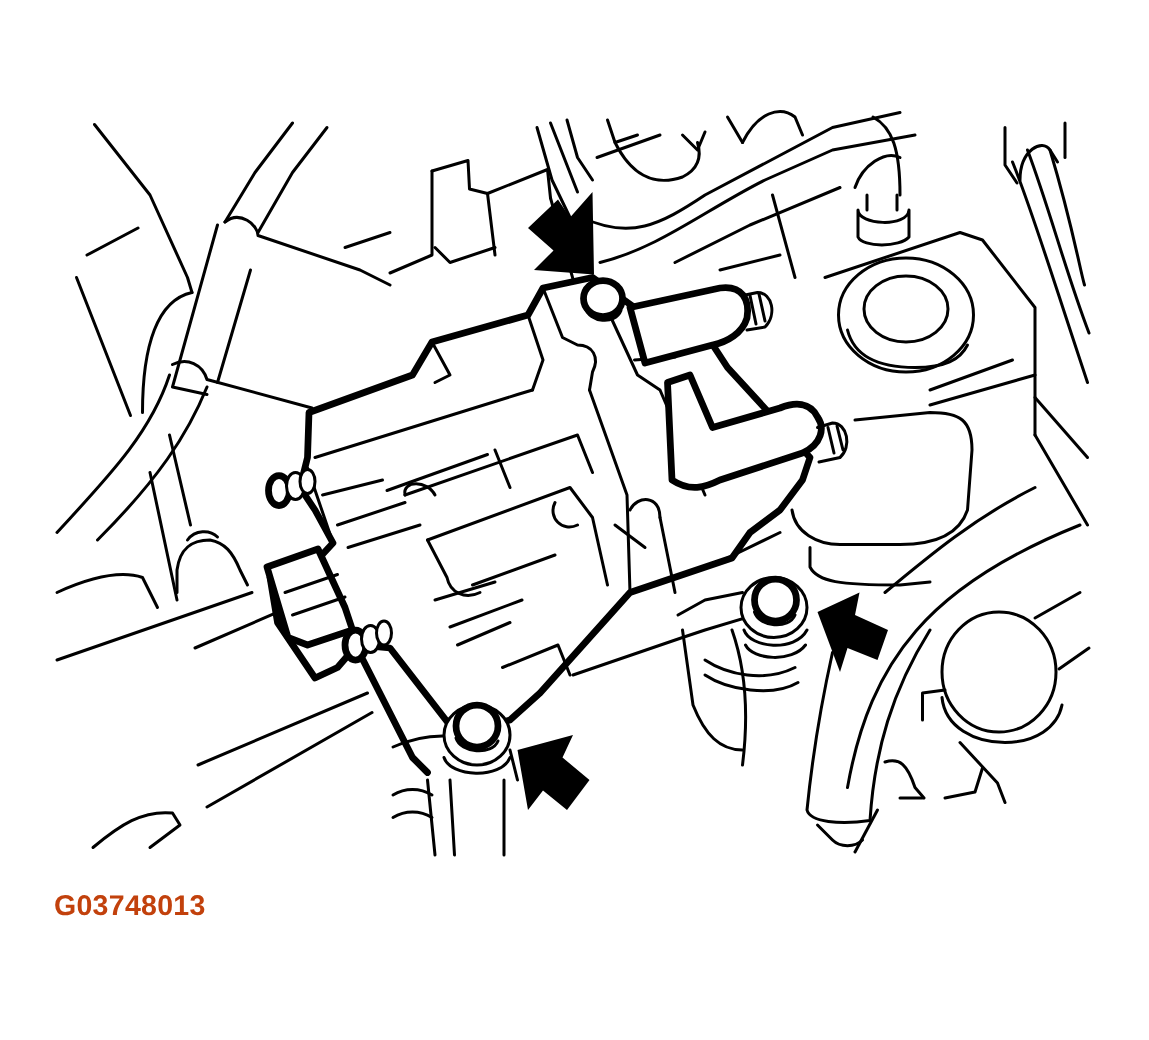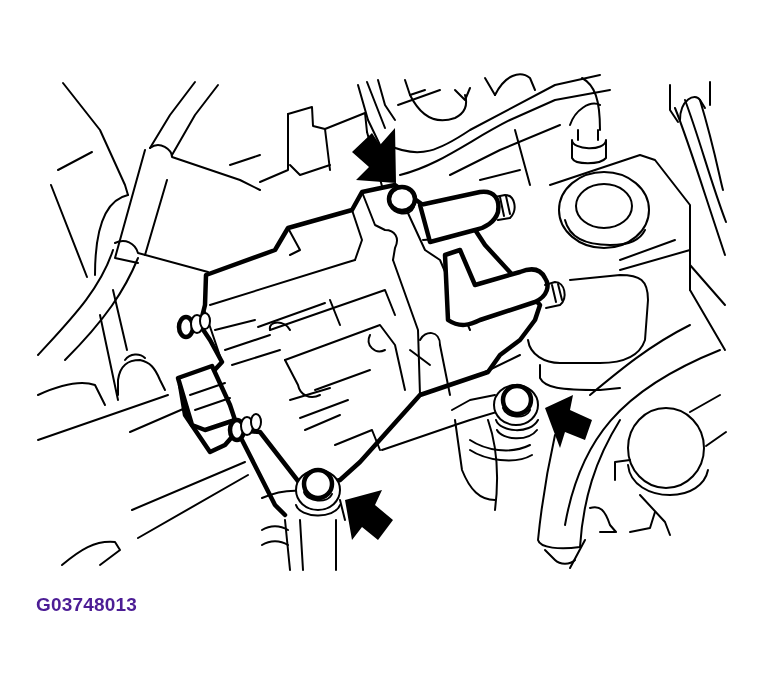--- a/index.html
+++ b/index.html
@@ -6,21 +6,21 @@
     body { width: 766px; height: 693px; position: relative; overflow: hidden; }
     .figure { position: absolute; left: 0; top: 0; width: 766px; height: 580px; }
     .figure svg { width: 766px; height: 580px; display: block; }
     .line { fill: none; stroke: #000; stroke-width: 2; stroke-linecap: round; stroke-linejoin: round; }
     .thick { fill: none; stroke: #000; stroke-width: 4.5; stroke-linecap: round; stroke-linejoin: round; }
     .white { fill: #fff; }
     .arrow { fill: #000; stroke: none; }
     .fig-code {
       position: absolute; left: 36px; top: 594px;
       font-family: "Liberation Sans", sans-serif; font-weight: bold;
-      font-size: 19px; color: #4c1d95; letter-spacing: 0.2px;
+      font-size: 19px; color: #c2410c; letter-spacing: 0.2px;
     }
   </style>
 </head>
 <body>
 
 <div class="figure">
   <svg viewBox="0 0 766 580" xmlns="http://www.w3.org/2000/svg">
 
     <g>
       <path class="line" d="M63,83 L100,130 L125,185 L128,195"></path>

